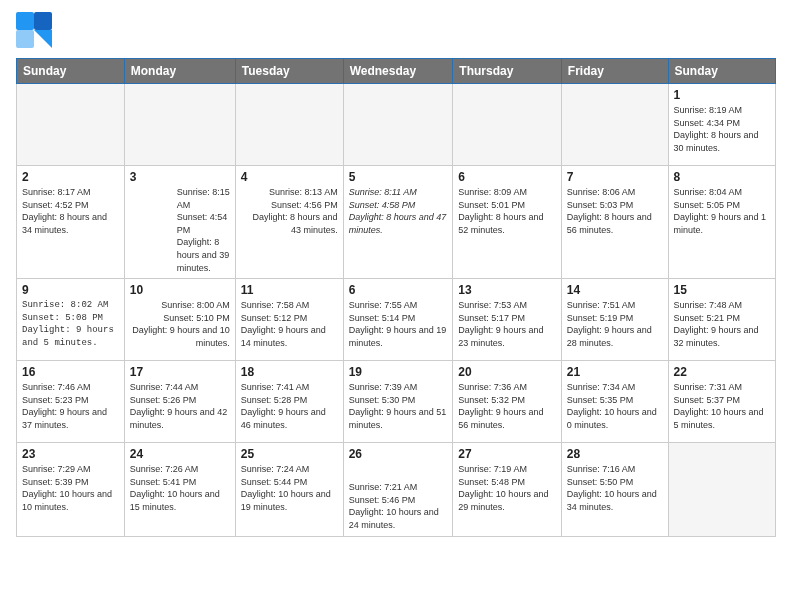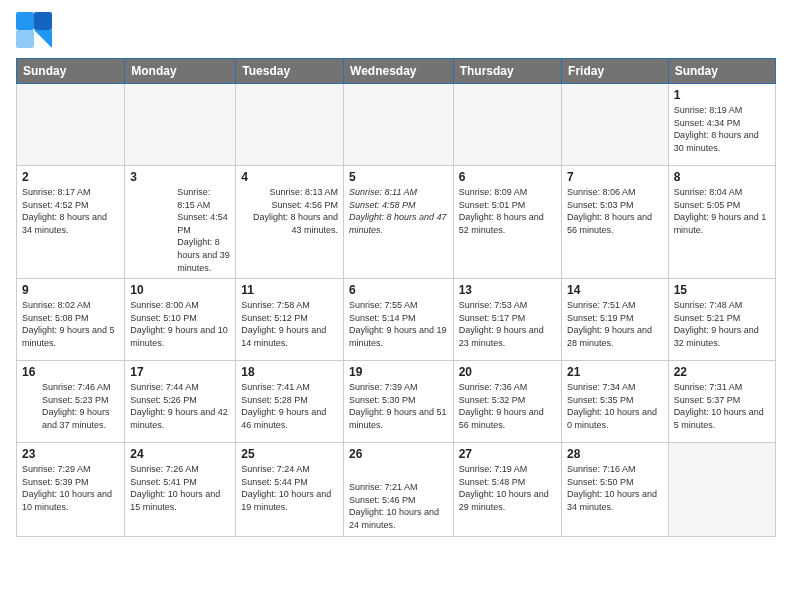--- a/index.html
+++ b/index.html
@@ -138,27 +138,27 @@
           <td>
             <span class="day-num">8</span>
             <div class="day-info" style="white-space: pre-line;">Sunrise: 8:04 AM
 Sunset: 5:05 PM
 Daylight: 9 hours and 1 minute.</div>
           </td>
         </tr>
         <tr>
           <td>
             <span class="day-num">9</span>
-            <div class="day-info" style="white-space: pre-line;">Sunrise: 8:02 AM
+            <div class="day-info" style="white-space: pre-line; font-family: Liberation Mono, monospace;">Sunrise: 8:02 AM
 Sunset: 5:08 PM
 Daylight: 9 hours and 5 minutes.</div>
           </td>
           <td>
             <span class="day-num">10</span>
-            <div class="day-info" style="white-space: pre-line;">Sunrise: 8:00 AM
+            <div class="day-info" style="white-space: pre-line; text-align: right;">Sunrise: 8:00 AM
 Sunset: 5:10 PM
 Daylight: 9 hours and 10 minutes.</div>
           </td>
           <td>
             <span class="day-num">11</span>
             <div class="day-info" style="white-space: pre-line;">Sunrise: 7:58 AM
 Sunset: 5:12 PM
 Daylight: 9 hours and 14 minutes.</div>
           </td>
           <td>
@@ -182,21 +182,21 @@
           <td>
             <span class="day-num">15</span>
             <div class="day-info" style="white-space: pre-line;">Sunrise: 7:48 AM
 Sunset: 5:21 PM
 Daylight: 9 hours and 32 minutes.</div>
           </td>
         </tr>
         <tr>
           <td>
             <span class="day-num">16</span>
-            <div class="day-info" style="white-space: pre-line; margin-left: 20px;">Sunrise: 7:46 AM
+            <div class="day-info" style="white-space: pre-line;">Sunrise: 7:46 AM
 Sunset: 5:23 PM
 Daylight: 9 hours and 37 minutes.</div>
           </td>
           <td>
             <span class="day-num">17</span>
             <div class="day-info" style="white-space: pre-line;">Sunrise: 7:44 AM
 Sunset: 5:26 PM
 Daylight: 9 hours and 42 minutes.</div>
           </td>
           <td>

